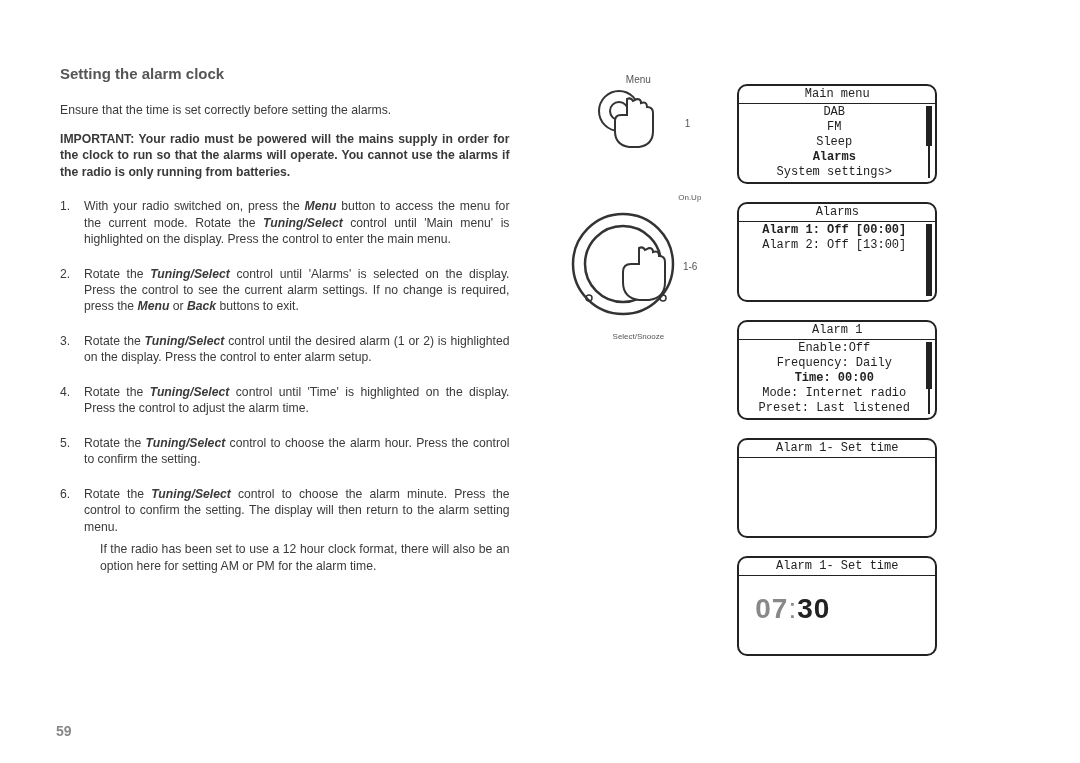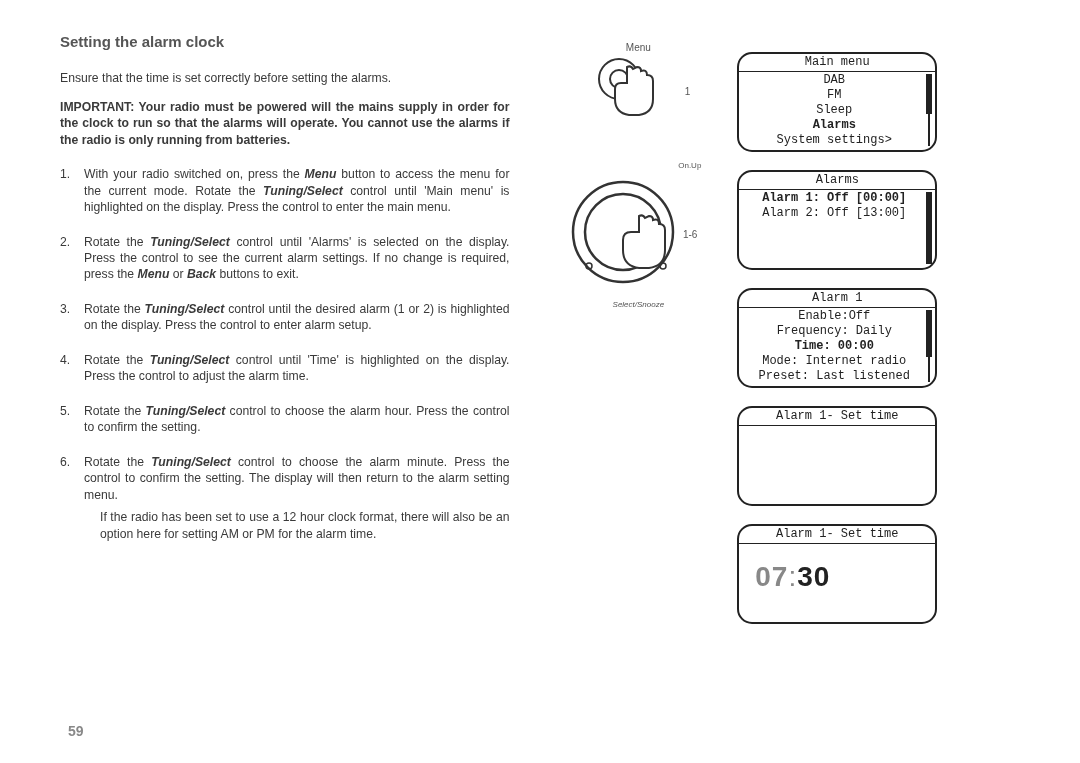--- a/index.html
+++ b/index.html
@@ -8,21 +8,21 @@
     background: #ffffff;
     font-family: Arial, Helvetica, sans-serif;
     color: #3a3a3a;
     width: 1080px;
     height: 763px;
   }
   .page {
     position: relative;
     width: 1004px;
     height: 763px;
-    padding: 32px 60px 0 60px;
+    padding: 64px 60px 0 60px;
     box-sizing: border-box;
     display: flex;
   }
   .left-col {
     width: 500px;
     padding-right: 30px;
     font-size: 12.2px;
     line-height: 1.35;
   }
   h1.title {
@@ -58,21 +58,21 @@
     position: absolute;
     left: 0;
     top: 0;
   }
   ol.steps .extra {
     margin-top: 6px;
     margin-left: 16px;
   }
   .page-num {
     position: absolute;
-    left: 68px;
+    left: 56px;
     bottom: 24px;
     font-size: 14px;
     font-weight: bold;
     color: #888;
   }
 
   .mid-col {
     width: 220px;
     position: relative;
     padding-top: 10px;
@@ -94,21 +94,21 @@
     color: #555;
   }
   .illus svg { display: block; margin: 0 auto; }
 
   .right-col {
     width: 230px;
     padding-top: 20px;
   }
   .screen {
     border: 2px solid #222;
-    border-radius: 15px;
+    border-radius: 10px;
     width: 200px;
     height: 100px;
     margin: 0 0 18px 0;
     font-family: "Courier New", monospace;
     font-size: 12px;
     line-height: 1.25;
     color: #222;
     position: relative;
     box-sizing: border-box;
     padding: 0 4px 2px 6px;
@@ -191,21 +191,21 @@
       <svg width="170" height="130" viewBox="0 0 170 130">
         <circle cx="70" cy="62" r="50" fill="none" stroke="#333" stroke-width="2.5"></circle>
         <circle cx="70" cy="62" r="38" fill="none" stroke="#333" stroke-width="2.5"></circle>
         <circle cx="36" cy="96" r="3" fill="none" stroke="#333" stroke-width="1.5"></circle>
         <circle cx="110" cy="96" r="3" fill="none" stroke="#333" stroke-width="1.5"></circle>
         <g stroke="#333" stroke-width="2" fill="#fff">
           <path d="M86 62 L86 46 Q90 44 92 48 L96 46 Q100 46 100 50 Q106 48 106 54 Q112 54 112 60 L112 80 Q112 96 96 98 L86 98 Q70 96 70 80 L70 70 Q70 62 78 62 L86 62 Z"></path>
         </g>
       </svg>
       <div class="illus-label-step" style="position:absolute; right:26px; top:68px;">1-6</div>
-      <div class="illus-label-top" style="font-size:8px;font-style:italic;">Select/Snooze</div>
+      <div class="illus-label-top" style="font-size:8px;">Select/Snooze</div>
     </div>
   </div>
 
   <div class="right-col">
 
     <div class="screen">
       <div class="header">Main menu</div>
       <div class="row">
           <span>DAB</span>
         </div>

